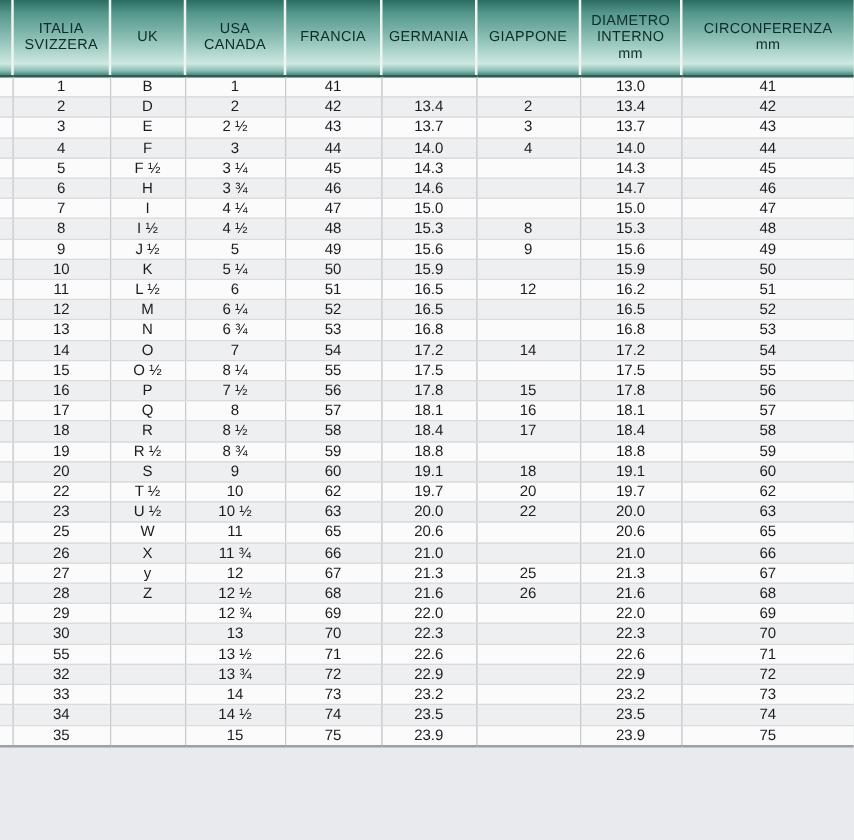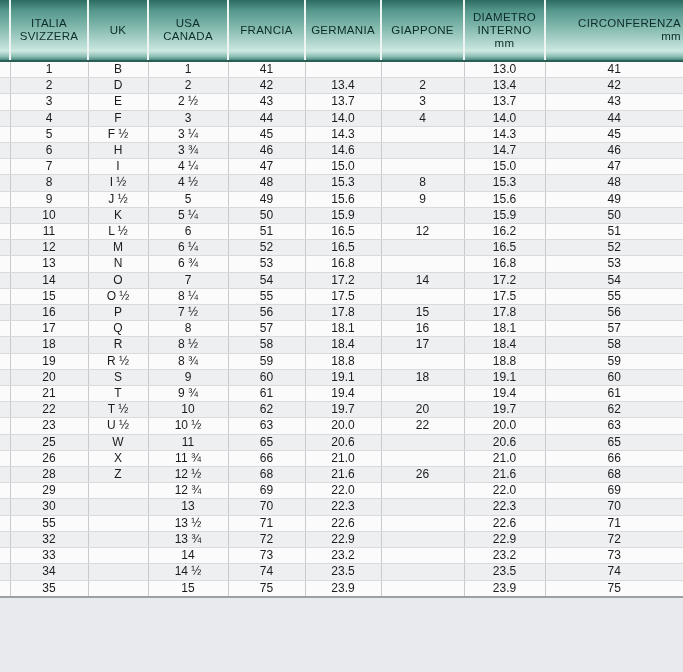--- a/index.html
+++ b/index.html
@@ -36,21 +36,21 @@
     background: linear-gradient(180deg,
       #2c6c62 0%,
       #55988c 18%,
       #93c4ba 55%,
       #cde8e1 85%,
       #8dbfb5 94%,
       #4a8a7f 100%);
     border-right: 2px solid #eef4f2;
     border-bottom: 2px solid #2b5f56;
   }
-  thead th:last-child { border-right: none; text-align: right; }
+  thead th:last-child { border-right: none; }
   
   tbody td {
     height: 15.2px;
     line-height: 15.2px;
     padding: 0;
     text-align: center;
     font-size: 12px;
     color: #1c1c1e;
     border-right: 1px solid #c9cacc;
     border-bottom: 1px solid #d9dadd;
@@ -312,31 +312,20 @@
           <td>S</td>
           <td>9</td>
           <td>60</td>
           <td>19.1</td>
           <td>18</td>
           <td>19.1</td>
           <td>60</td>
         </tr>
         <tr>
           <td></td>
-          <td>21</td>
-          <td>T</td>
-          <td>9 ¾</td>
-          <td>61</td>
-          <td>19.4</td>
-          <td></td>
-          <td>19.4</td>
-          <td>61</td>
-        </tr>
-        <tr>
-          <td></td>
           <td>22</td>
           <td>T ½</td>
           <td>10</td>
           <td>62</td>
           <td>19.7</td>
           <td>20</td>
           <td>19.7</td>
           <td>62</td>
         </tr>
         <tr>
@@ -367,20 +356,31 @@
           <td>X</td>
           <td>11 ¾</td>
           <td>66</td>
           <td>21.0</td>
           <td></td>
           <td>21.0</td>
           <td>66</td>
         </tr>
         <tr>
           <td></td>
+          <td>27</td>
+          <td>y</td>
+          <td>12</td>
+          <td>67</td>
+          <td>21.3</td>
+          <td>25</td>
+          <td>21.3</td>
+          <td>67</td>
+        </tr>
+        <tr>
+          <td></td>
           <td>28</td>
           <td>Z</td>
           <td>12 ½</td>
           <td>68</td>
           <td>21.6</td>
           <td>26</td>
           <td>21.6</td>
           <td>68</td>
         </tr>
         <tr>

